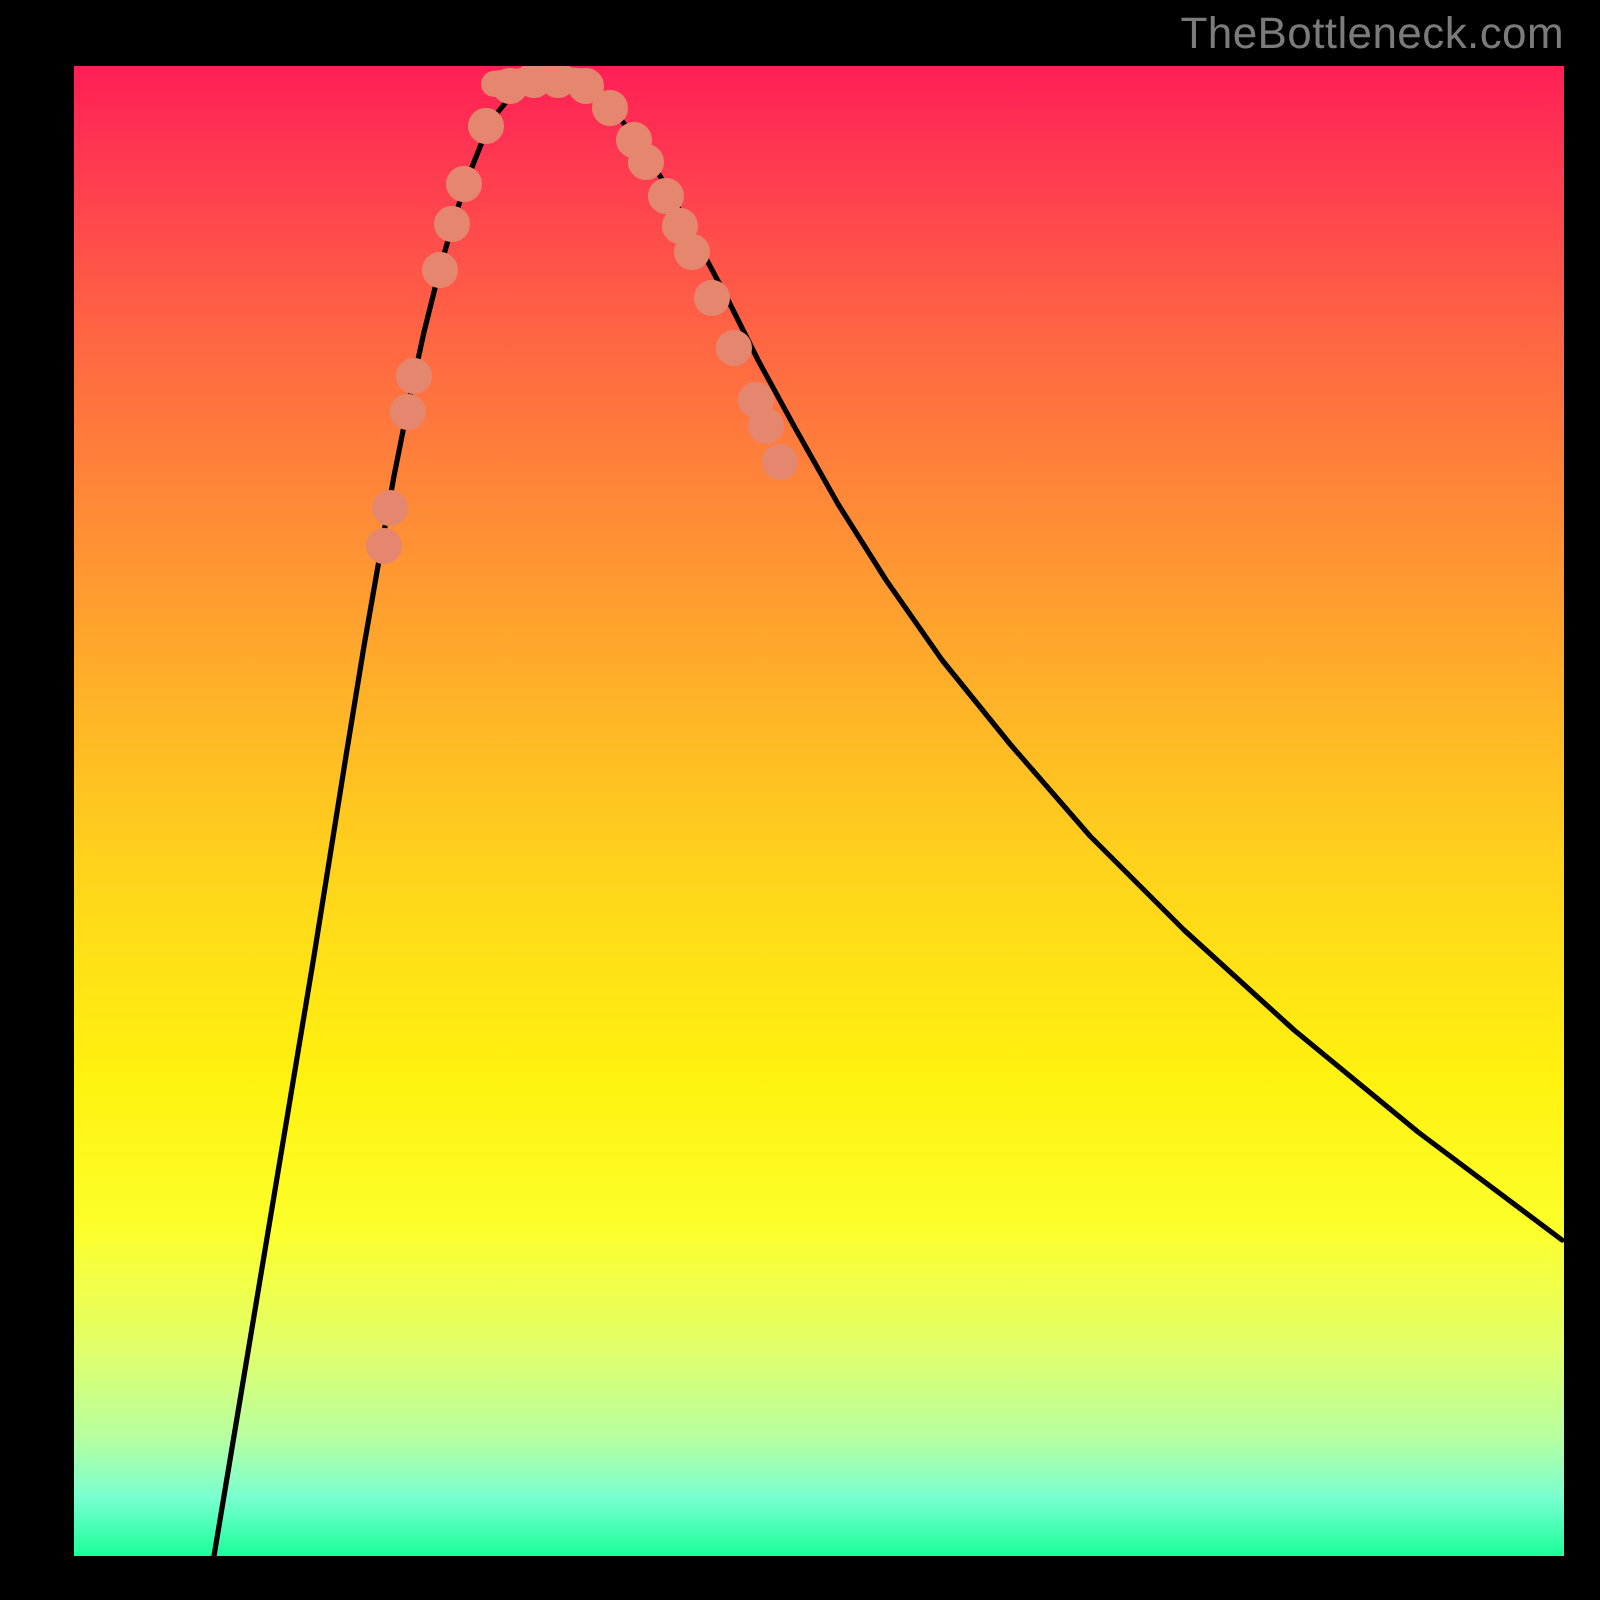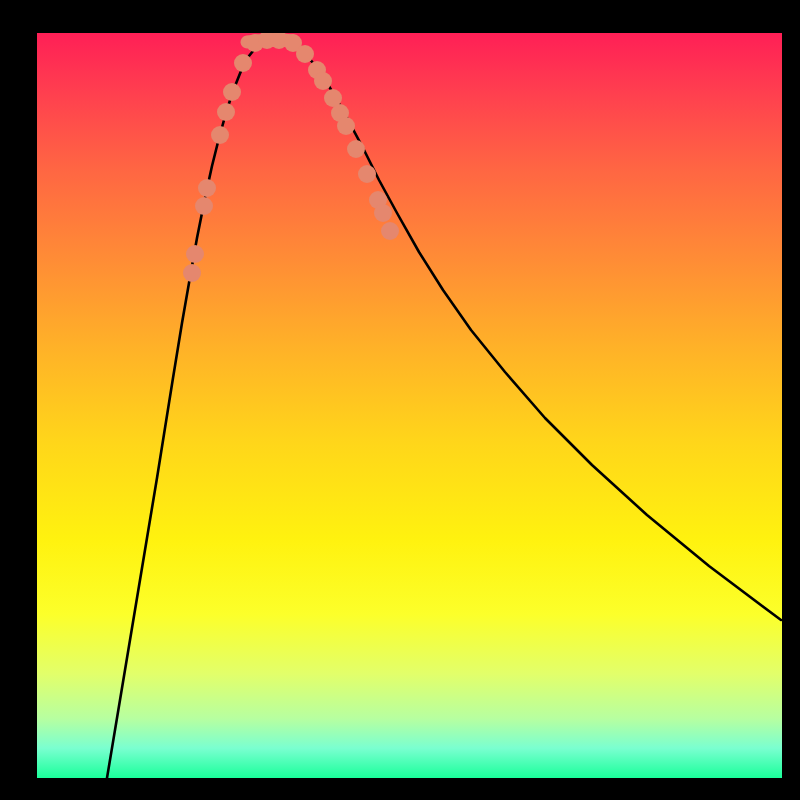--- a/index.html
+++ b/index.html
@@ -82,13 +82,14 @@
           <circle cx="303" cy="80" r="9" fill="#e5876e"></circle>
           <circle cx="309" cy="93" r="9" fill="#e5876e"></circle>
           <circle cx="319" cy="116" r="9" fill="#e5876e"></circle>
           <circle cx="330" cy="141" r="9" fill="#e5876e"></circle>
           <circle cx="341" cy="167" r="9" fill="#e5876e"></circle>
           <circle cx="346" cy="180" r="9" fill="#e5876e"></circle>
           <circle cx="353" cy="198" r="9" fill="#e5876e"></circle>
         </g>
     </svg>
   </div>
+  <div class="watermark">TheBottleneck.com</div>
 </div>
 
 </body></html>

